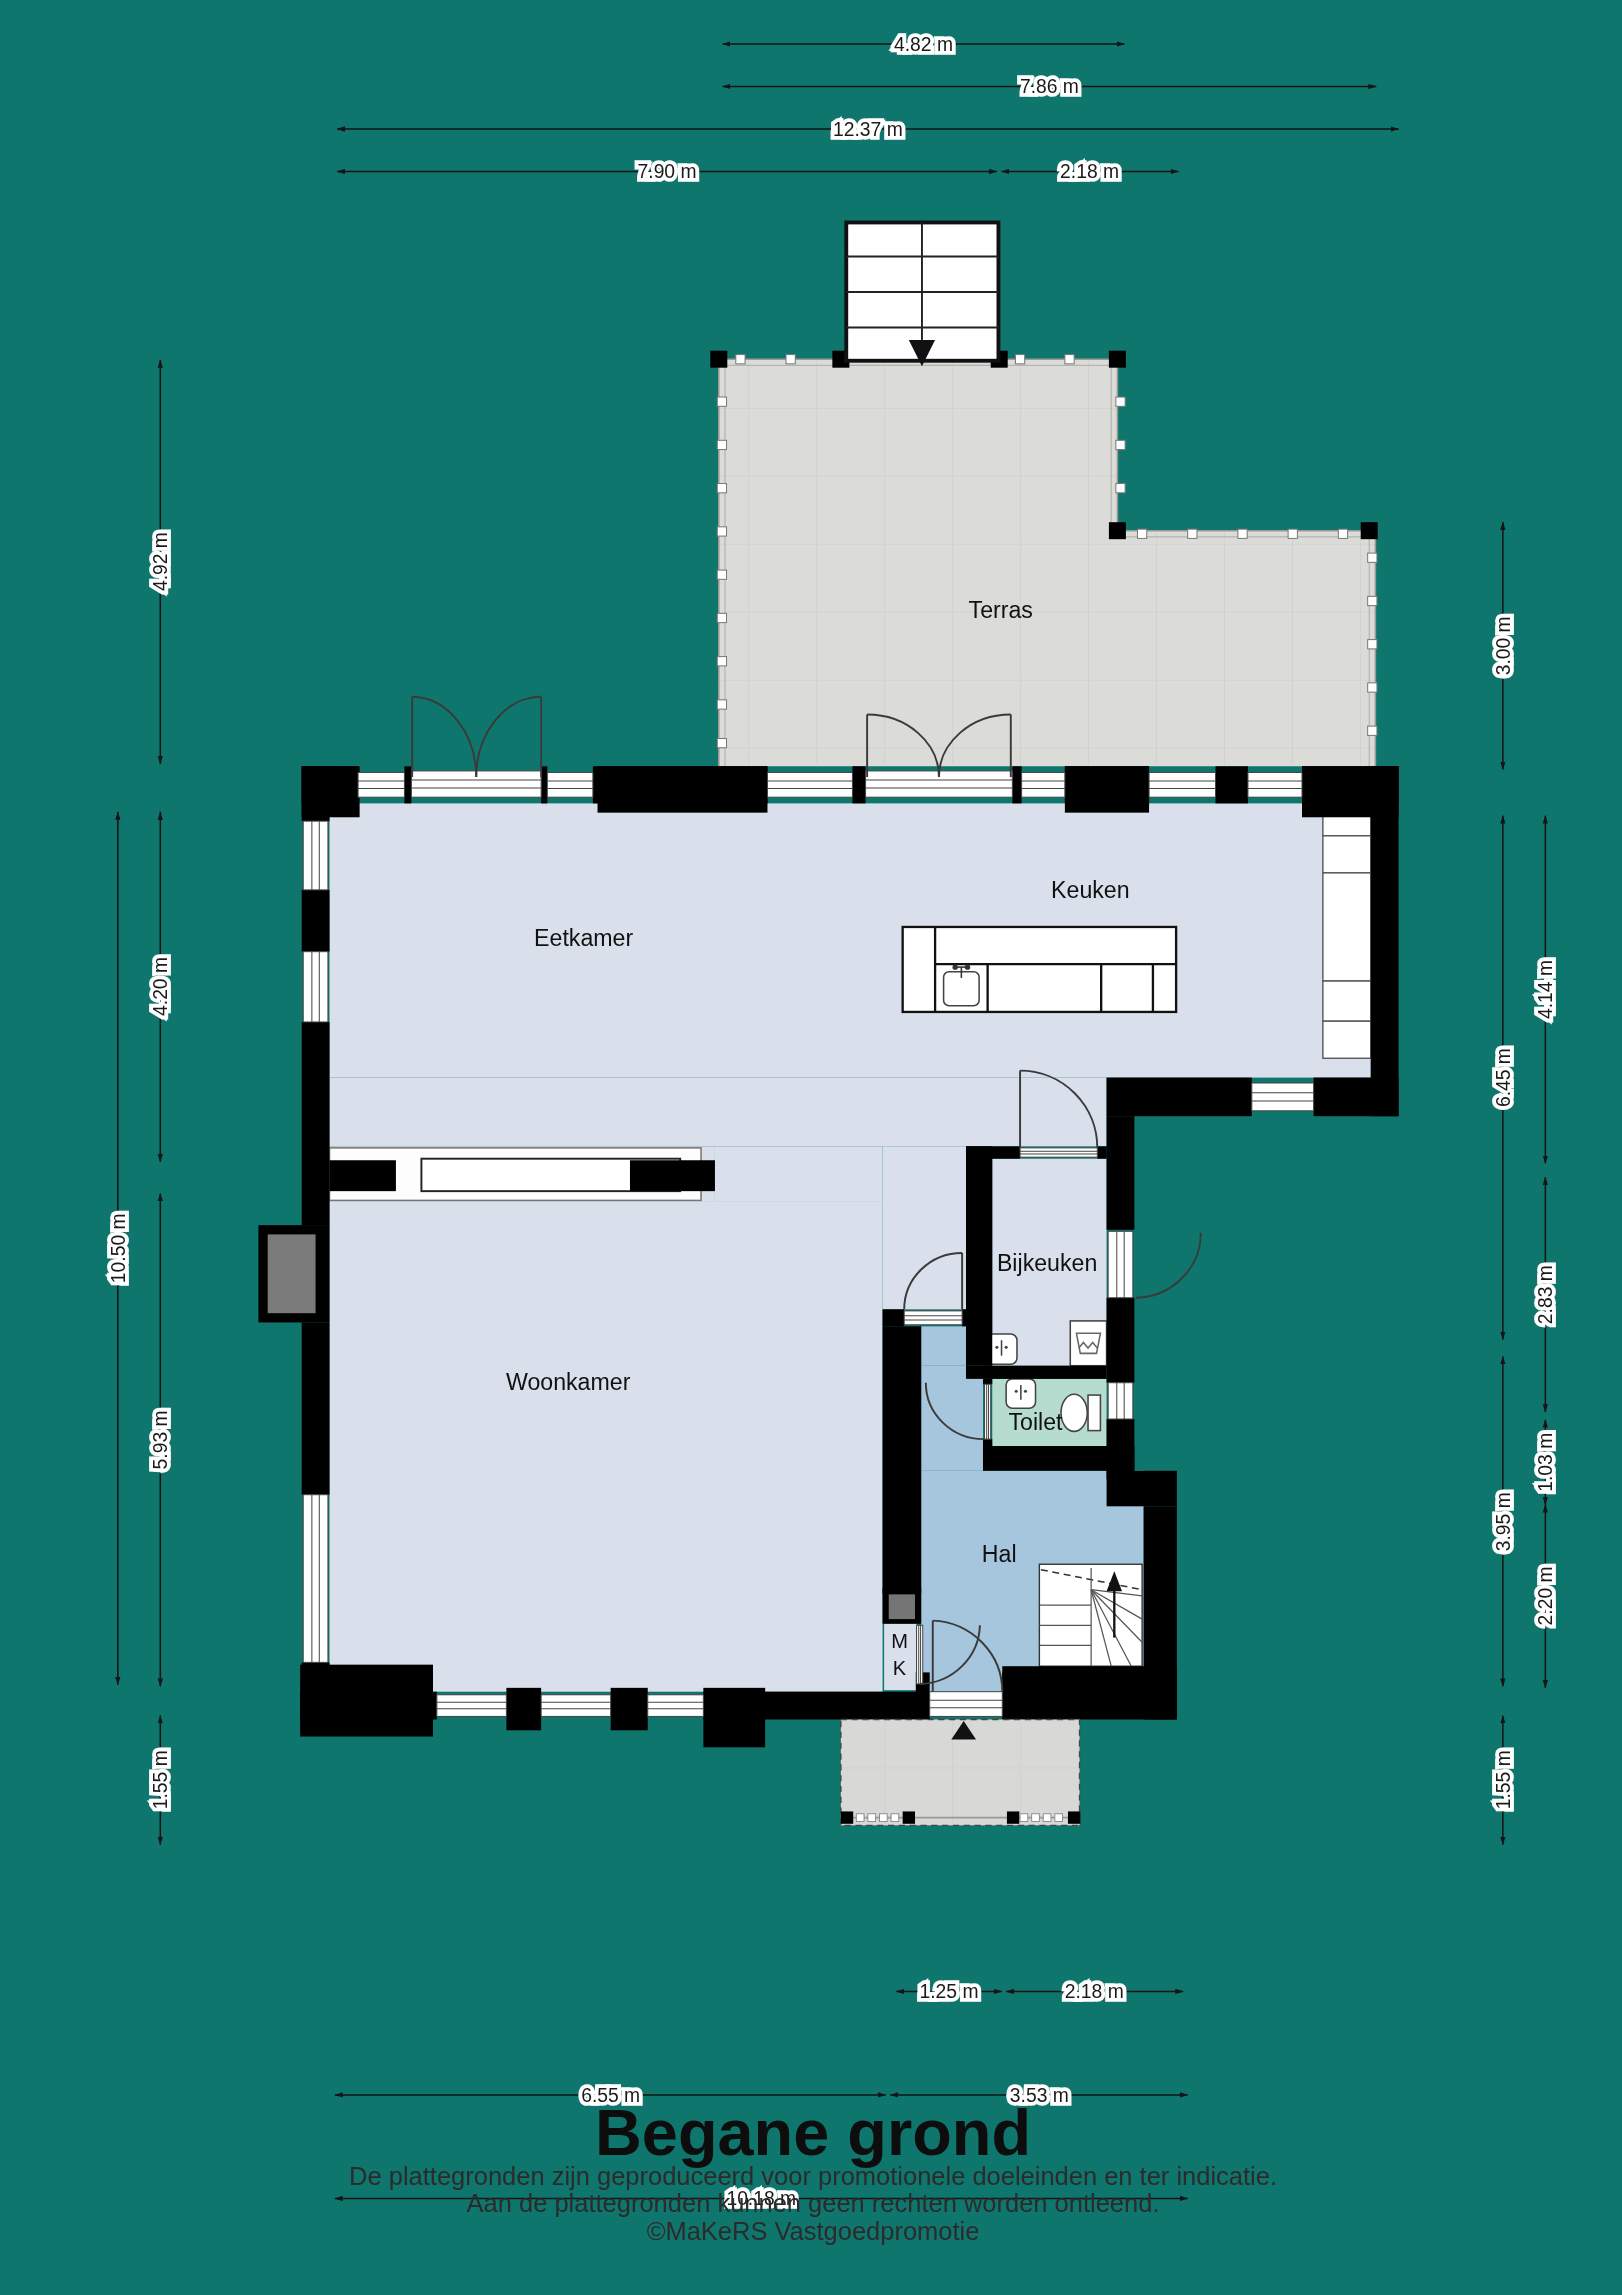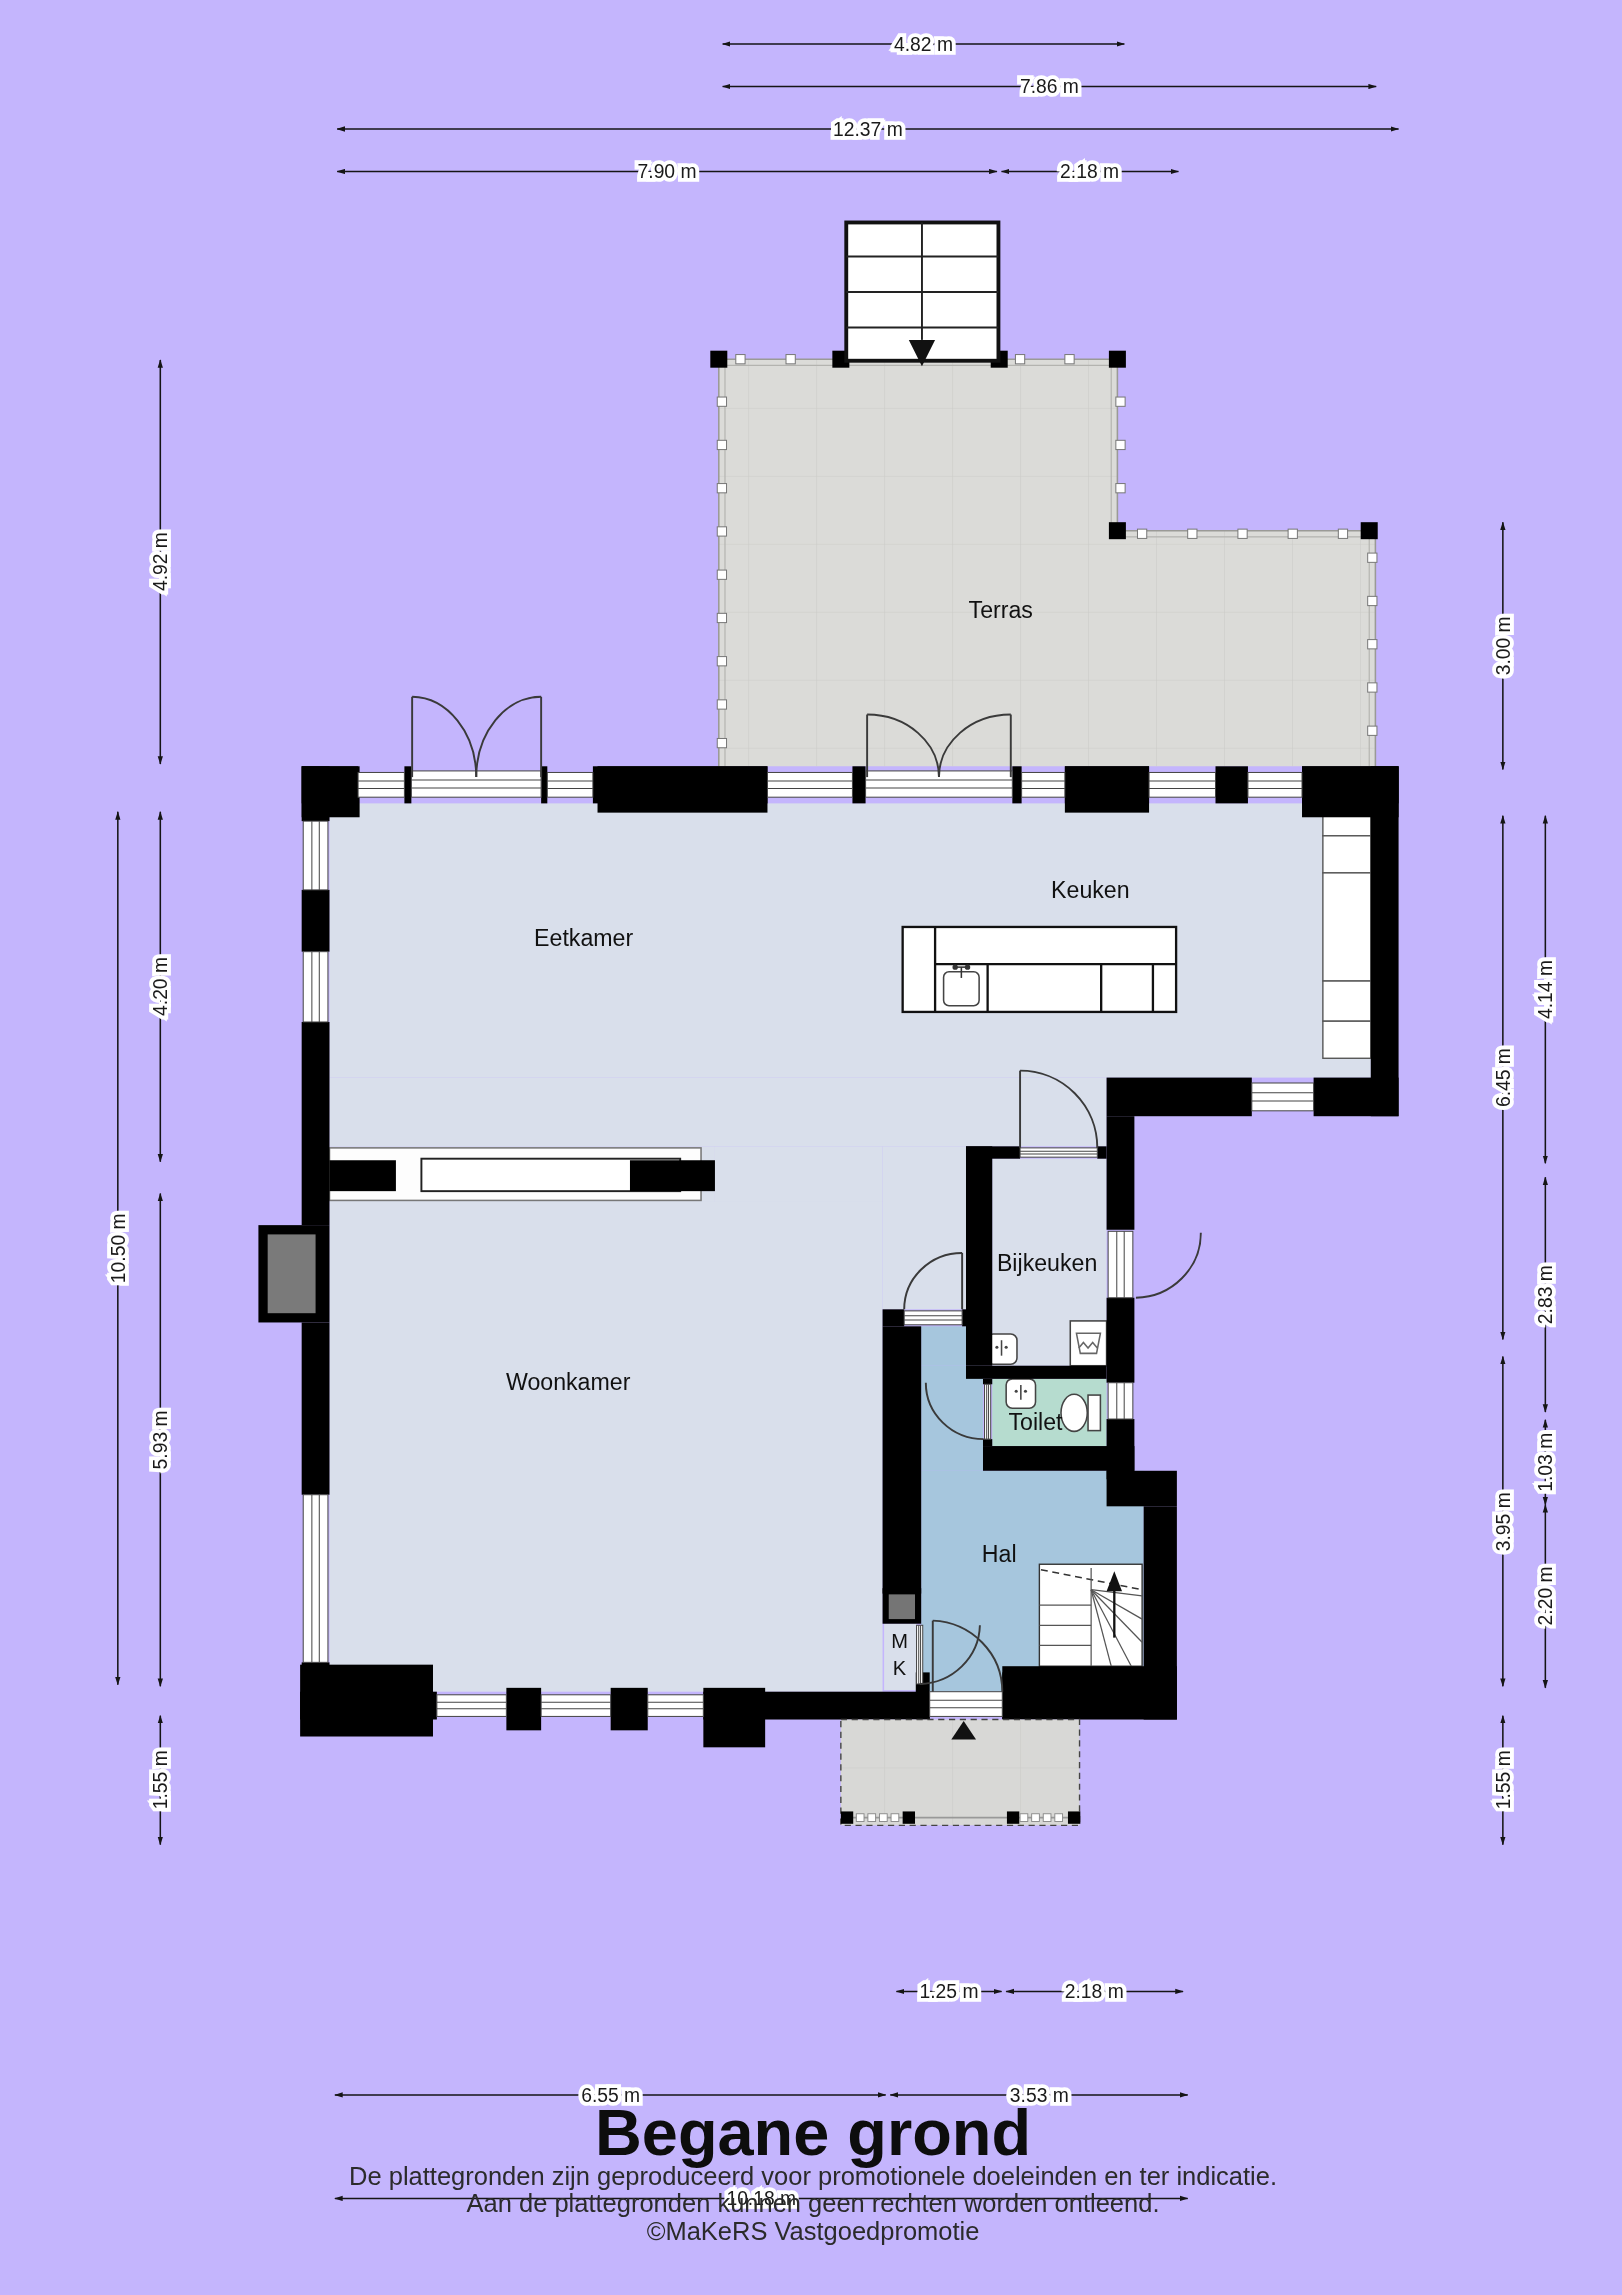--- a/index.html
+++ b/index.html
@@ -1,16 +1,16 @@
 <!DOCTYPE html>
 <html style="font-size:12.4px"><head>
 <meta charset="utf-8">
 <style>
   html,body{margin:0;padding:0;background:#fff;}
-  .page{position:relative;width:1623px;height:2295px;background:#c4b5fd;overflow:hidden;
+  .page{position:relative;width:1623px;height:2295px;background:#0f766e;overflow:hidden;
         font-family:"Liberation Sans", sans-serif;text-decoration:underline;}
   svg{position:absolute;left:0;top:0;}
   text{font-family:"Liberation Sans", sans-serif;fill:#1a1a1a;}
   .dim-text{font-size:25px;paint-order:stroke;stroke:#ffffff;stroke-width:10px;
             text-anchor:middle;}
   .room-label{font-size:30px;text-anchor:middle;fill:#111;}
   .mk-label{font-size:26px;text-anchor:middle;fill:#111;}
   .title-text{font-size:84px;font-weight:700;text-anchor:middle;fill:#0d0d0d;}
   .footer-text{font-size:33px;text-anchor:middle;fill:#2b2b2b;}
   .dim-line{stroke:#151515;stroke-width:2px;}

